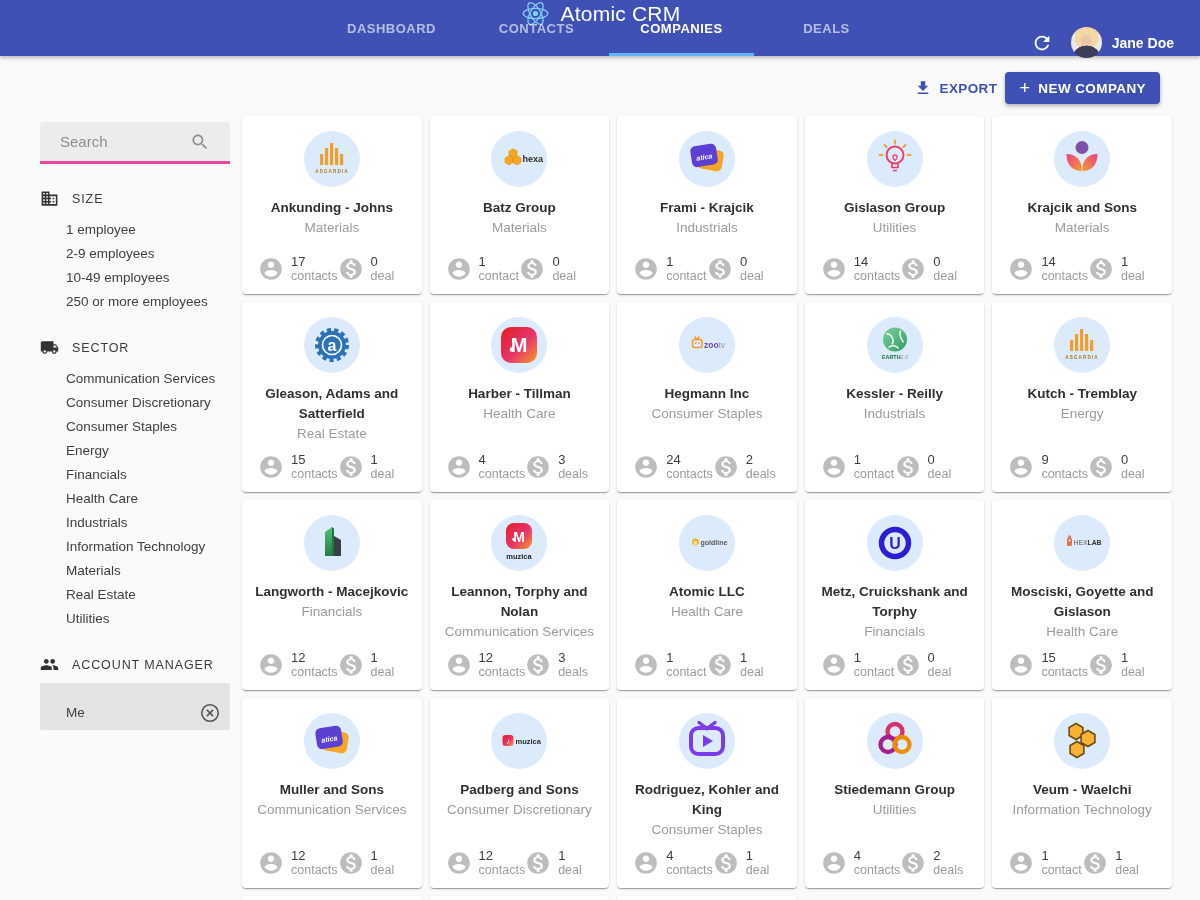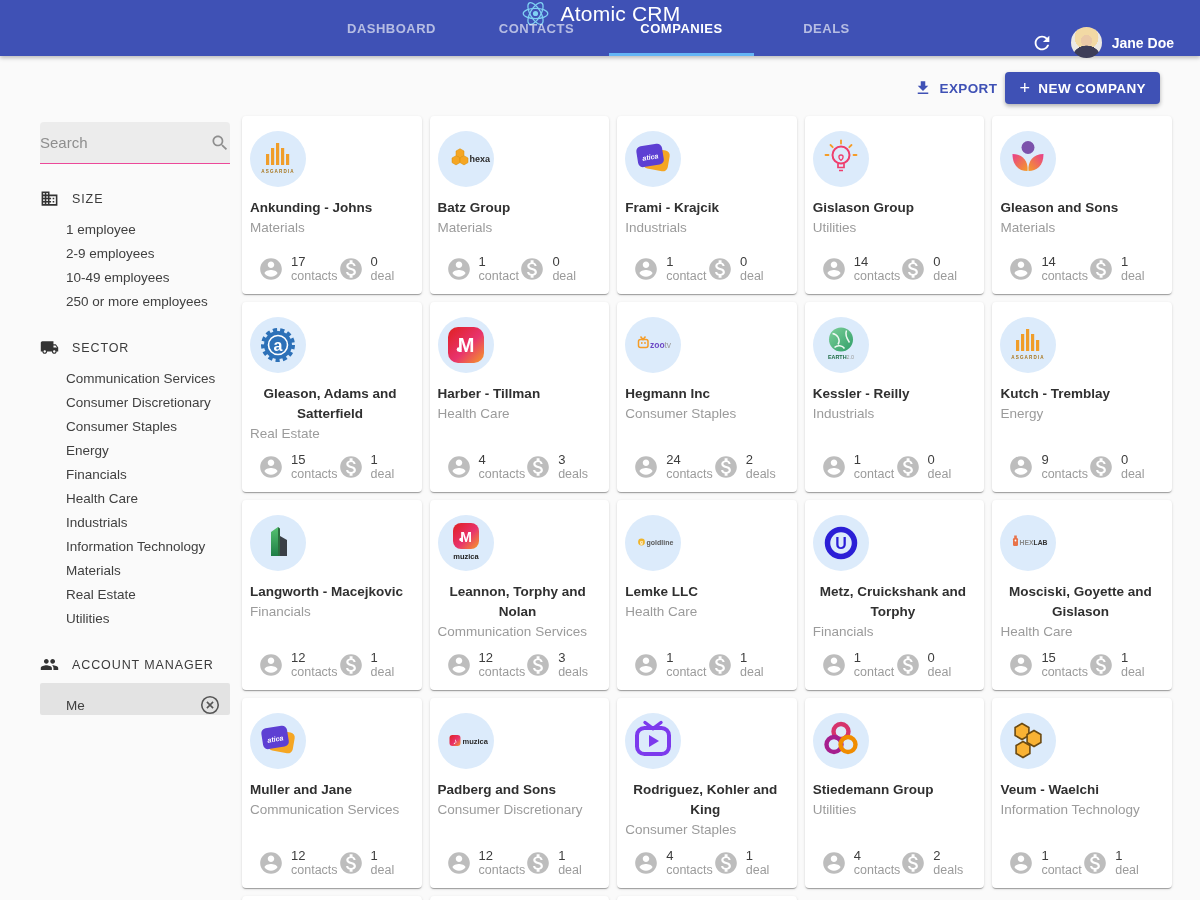--- a/index.html
+++ b/index.html
@@ -34,41 +34,41 @@
   .new-company-btn { display:flex; align-items:center; gap:8px; background:#3f51b5; border:none; cursor:pointer;
                 color:#fff; font-family:inherit; font-size:13.5px; font-weight:bold; letter-spacing:.4px;
                 height:32px; padding:0 14px; border-radius:4px; box-shadow:0 2px 4px rgba(0,0,0,.3); }
   .plus { font-size:18px; font-weight:normal; line-height:1; }
 
   
   .content { display:flex; align-items:flex-start; gap:12px; padding:0 28px 0 40px; }
   .sidebar { width:190px; flex:none; }
 
   
-  .search-box { margin-top:12px; height:42px; background:#ececec; border-bottom:1px solid #ec4899;
-                border-radius:4px 4px 0 0; display:flex; align-items:center; padding:0 0; }
+  .search-box { margin-top:12px; height:42px; background:#ececec; border-bottom:3px solid #ec4899;
+                border-radius:4px 4px 0 0; display:flex; align-items:center; padding:0 20px; }
   .search-input { flex:1; min-width:0; border:none; background:transparent; outline:none;
                   font-family:inherit; font-size:15px; color:#333; }
   .search-input::placeholder { color:#8e8e8e; opacity:1; }
   .filter-section { margin-top:25px; }
   .filter-header { display:flex; align-items:center; gap:13px; margin-bottom:9px;
                    font-size:12.5px; font-weight:500; letter-spacing:.9px; color:#3b3b3b; }
   .filter-header svg { flex:none; }
   .filter-list { list-style:none; }
   .filter-item { padding:4.5px 0 4.5px 26px; font-size:13.5px; color:#404040; cursor:pointer; }
-  .am-chip { margin-top:2px; height:32px; background:#e3e3e3; border-radius:2px; display:flex;
+  .am-chip { margin-top:2px; height:47px; background:#e3e3e3; border-radius:2px; display:flex;
              align-items:center; padding:12px 8px 0 26px; font-size:13.5px; color:#404040;text-align:right; }
   .am-cancel { margin-left:auto; background:none; border:none; width:24px; height:24px; cursor:pointer;
                display:flex; align-items:center; justify-content:center; }
 
   
   .grid { flex:1; display:grid; grid-template-columns:repeat(5,1fr); gap:8px; padding:6px 0 0; }
   .card { background:#fff; border-radius:4px; cursor:pointer;
           box-shadow:0 2px 1px -1px rgba(0,0,0,.2), 0 1px 1px 0 rgba(0,0,0,.14), 0 1px 3px 0 rgba(0,0,0,.12);
-          display:flex; flex-direction:column; align-items:flex-start; padding:15px 8px 8px; min-height:178px; }
+          display:flex; flex-direction:column; align-items:center; padding:15px 8px 8px; min-height:178px; }
   .card.partial { min-height:140px; }
   .card-avatar { width:56px; height:56px; border-radius:50%; background:#dcebfb; flex:none;
                  display:flex; align-items:center; justify-content:center; overflow:hidden; }
   .card-avatar svg { width:54px; height:54px; }
   .card-name { margin-top:11px; max-width:160px; text-align:center;
                font-size:13.5px; font-weight:600; color:#303030; line-height:20px; }
   .card-sector { max-width:164px; text-align:center; font-size:13.5px; color:#9b9b9b; line-height:20px; }
   .card-footer { margin-top:auto; width:100%; display:flex; padding:8px 8px 2px; }
   .stat { flex:1; display:flex; align-items:center; gap:7px; }
   .stat svg { width:26px; height:26px; flex:none; }
@@ -384,21 +384,21 @@
               <linearGradient id="tg2" x1="1" y1="0" x2="0" y2="1">
                 <stop offset="0" stop-color="#e83e8c"></stop>
                 <stop offset="1" stop-color="#f59c27"></stop>
               </linearGradient>
             </defs>
             <circle cx="27" cy="15.5" r="6.5" fill="#7b52ab"></circle>
             <path d="M11.5 22c0 12 7 17 15 17 1-10-5-17-15-17z" fill="url(#tg1)"></path>
             <path d="M42.5 22c0 12-7 17-15 17-1-10 5-17 15-17z" fill="url(#tg2)"></path>
           </svg>
         </div>
-    <div class="card-name">Gleason and Sons</div>
+    <div class="card-name">Krajcik and Sons</div>
     <div class="card-sector">Materials</div>
     <div class="card-footer">
       <div class="stat">
         <span style="display:flex">
           <svg viewBox="0 0 24 24" fill="#bdbdbd">
                 <path d="M12 2C6.48 2 2 6.48 2 12s4.48 10 10 10 10-4.48 10-10S17.52 2 12 2zm0 3c1.66 0 3 1.34 3 3s-1.34 3-3 3-3-1.34-3-3 1.34-3 3-3zm0 14.2c-2.5 0-4.71-1.28-6-3.22.03-1.99 4-3.08 6-3.08 1.99 0 5.97 1.09 6 3.08-1.29 1.94-3.5 3.22-6 3.22z"></path>
               </svg>
         </span>
         <span>
           <div class="stat-count">14</div>
@@ -706,21 +706,21 @@
     </div>
   </article>
       <article class="card">
     <div class="card-avatar">
           <svg viewBox="0 0 54 54">
             <circle cx="15.5" cy="26" r="3.4" fill="#f0b429"></circle>
             <text x="15.5" y="28.2" font-size="4.6" fill="#fff" text-anchor="middle" font-weight="bold">g</text>
             <text x="20.5" y="28.7" font-size="7" font-weight="bold" fill="#5a5a5a">goldline</text>
           </svg>
         </div>
-    <div class="card-name">Lemke LLC</div>
+    <div class="card-name">Atomic LLC</div>
     <div class="card-sector">Health Care</div>
     <div class="card-footer">
       <div class="stat">
         <span style="display:flex">
           <svg viewBox="0 0 24 24" fill="#bdbdbd">
                 <path d="M12 2C6.48 2 2 6.48 2 12s4.48 10 10 10 10-4.48 10-10S17.52 2 12 2zm0 3c1.66 0 3 1.34 3 3s-1.34 3-3 3-3-1.34-3-3 1.34-3 3-3zm0 14.2c-2.5 0-4.71-1.28-6-3.22.03-1.99 4-3.08 6-3.08 1.99 0 5.97 1.09 6 3.08-1.29 1.94-3.5 3.22-6 3.22z"></path>
               </svg>
         </span>
         <span>
           <div class="stat-count">1</div>
@@ -811,21 +811,21 @@
     </div>
   </article>
       <article class="card">
     <div class="card-avatar">
           <svg viewBox="0 0 54 54">
             <rect x="18" y="17" width="25" height="21" rx="5" fill="#f5a623" transform="rotate(10 30 27)"></rect>
             <rect x="11" y="13" width="26" height="21" rx="5" fill="#5d3fd3" transform="rotate(-9 24 23)"></rect>
             <text x="24" y="27.5" font-size="7" font-style="italic" font-weight="bold" fill="#fff" text-anchor="middle" transform="rotate(-9 24 23)">atica</text>
           </svg>
         </div>
-    <div class="card-name">Muller and Jane</div>
+    <div class="card-name">Muller and Sons</div>
     <div class="card-sector">Communication Services</div>
     <div class="card-footer">
       <div class="stat">
         <span style="display:flex">
           <svg viewBox="0 0 24 24" fill="#bdbdbd">
                 <path d="M12 2C6.48 2 2 6.48 2 12s4.48 10 10 10 10-4.48 10-10S17.52 2 12 2zm0 3c1.66 0 3 1.34 3 3s-1.34 3-3 3-3-1.34-3-3 1.34-3 3-3zm0 14.2c-2.5 0-4.71-1.28-6-3.22.03-1.99 4-3.08 6-3.08 1.99 0 5.97 1.09 6 3.08-1.29 1.94-3.5 3.22-6 3.22z"></path>
               </svg>
         </span>
         <span>
           <div class="stat-count">12</div>

